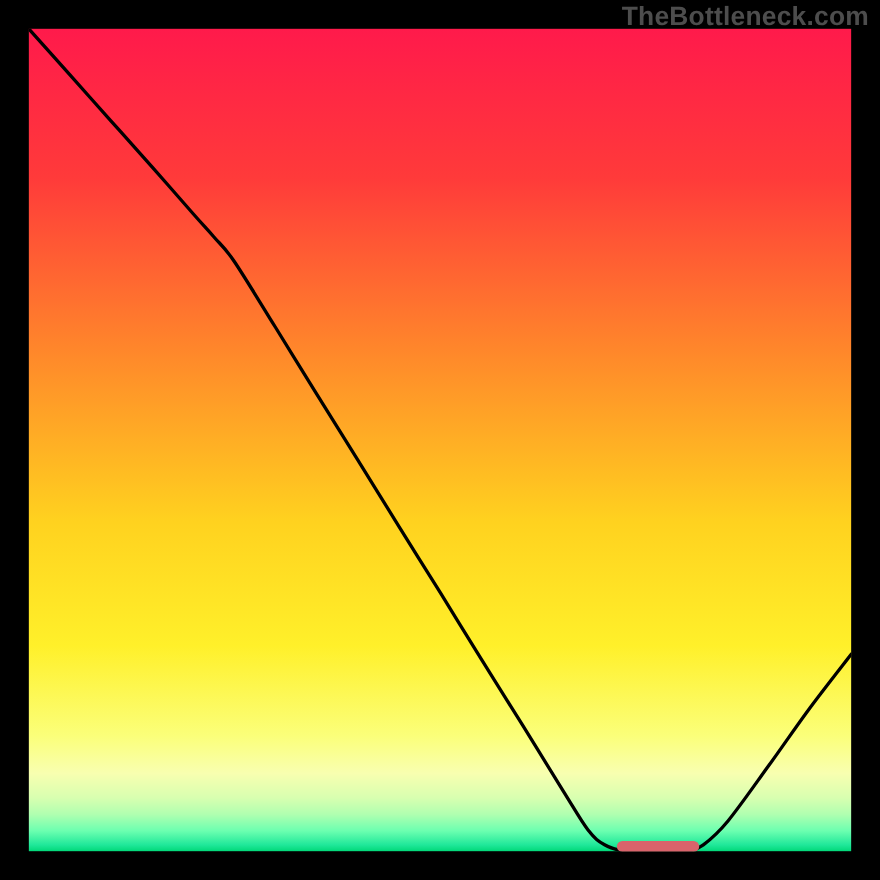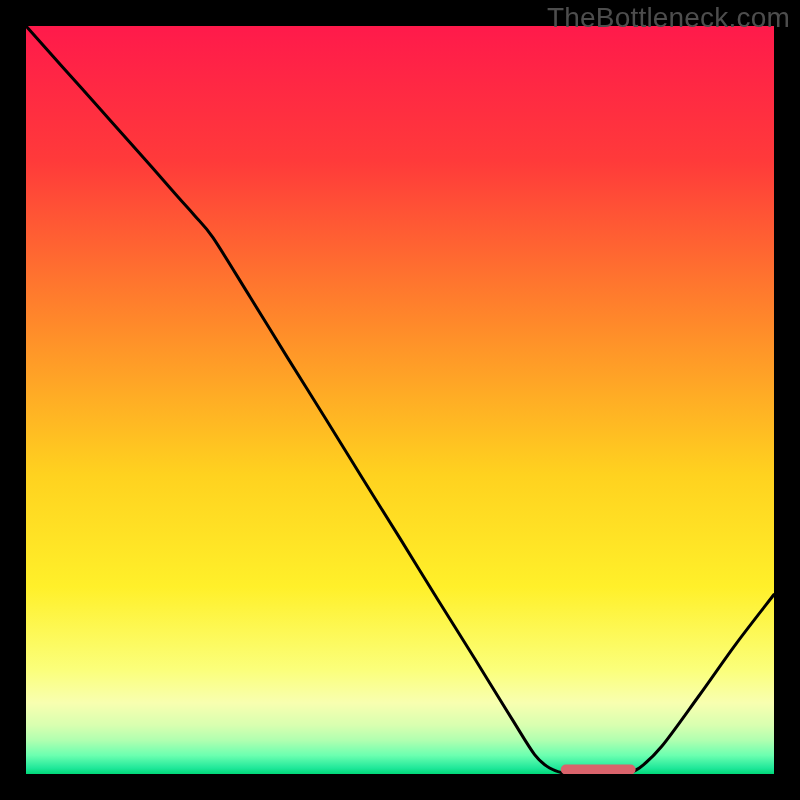--- a/index.html
+++ b/index.html
@@ -24,22 +24,22 @@
     left: 0;
     top: 0;
     width: 748px;
     height: 748px;
   }
   .watermark {
     position: absolute;
     top: 2px;
     right: 10px;
     color: #4d4d4d;
-    font-size: 28px;
-    font-weight: 400;
+    font-size: 24px;
+    font-weight: 700;
     letter-spacing: 0.2px;
     font-family: Arial, Helvetica, sans-serif;
   }
 </style>
 </head>
 <body>
 
 <div class="frame">
   <svg class="plot" viewBox="0 0 748 748" preserveAspectRatio="none">
     <defs>

